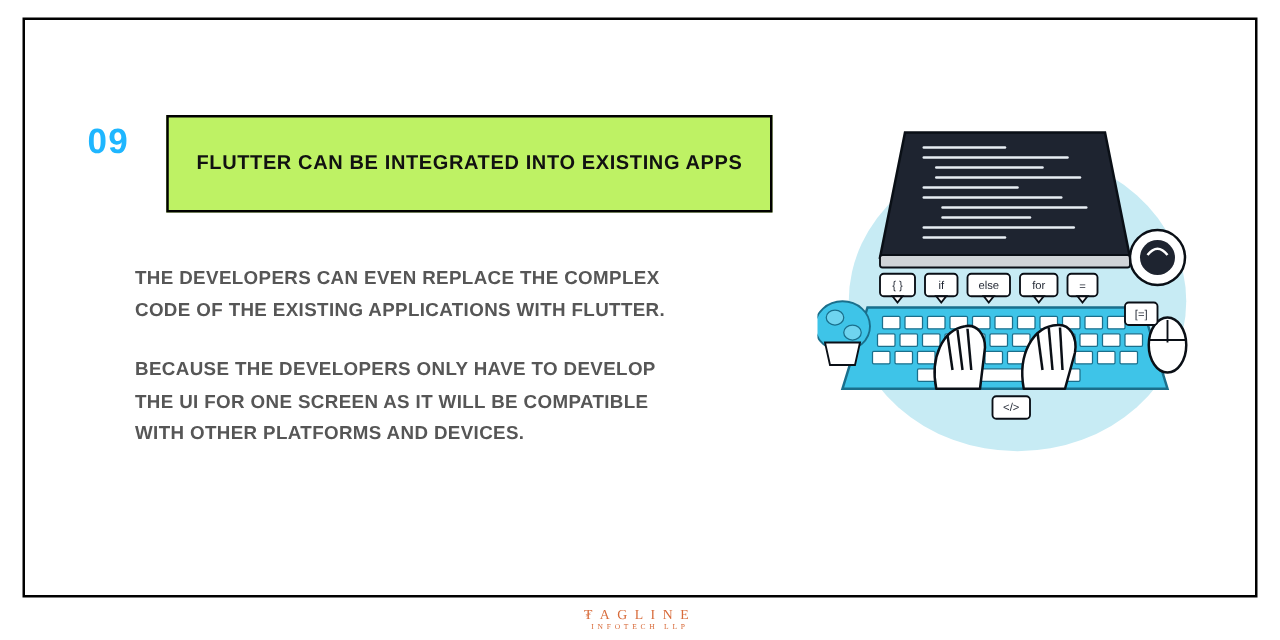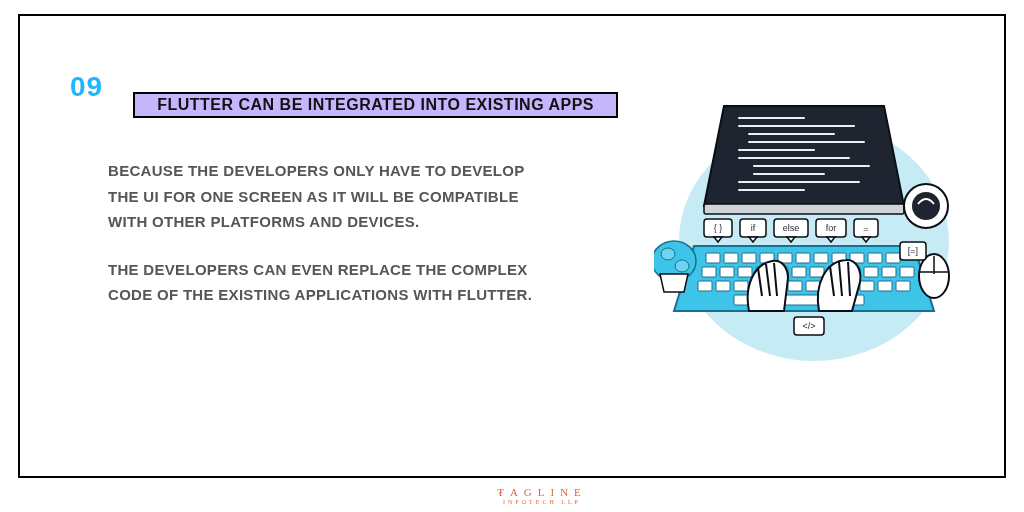--- a/index.html
+++ b/index.html
@@ -33,22 +33,22 @@
     }
     .number-badge {
       font-size: 28px;
       font-weight: 800;
       color: #1fb6ff;
       margin-right: 12px;
       letter-spacing: 1px;
     }
     .title-box {
       border: 2px solid #000;
-      background: #c4b5fd;
-      padding: 2px 22px;
+      background: #bef264;
+      padding: 28px 22px;
       font-size: 16px;
       font-weight: 700;
       letter-spacing: 0.5px;
       color: #111;
       margin-top: 36px;
     }
     .body-text {
       padding-left: 38px;
       max-width: 480px;
     }
@@ -71,41 +71,40 @@
       position: absolute;
       bottom: 6px;
       left: 50%;
       transform: translateX(-50%);
       text-align: center;
       font-family: Georgia, serif;
       color: #d86b3a;
       letter-spacing: 6px;
       font-size: 11px;
       line-height: 1.2;
-      margin-left: 30px;
     }
     .logo-footer .sub {
       font-size: 6px;
       letter-spacing: 3px;
       display: block;
     }
   </style>
 </head>
 <body>
 
 <div class="outer-frame">
   <div class="content-row">
     <div class="left-col">
       <div class="heading-row">
         <span class="number-badge">09</span>
         <div class="title-box">FLUTTER CAN BE INTEGRATED INTO EXISTING APPS</div>
       </div>
       <div class="body-text">
+        <p>THE DEVELOPERS CAN EVEN REPLACE THE COMPLEX CODE OF THE EXISTING APPLICATIONS WITH FLUTTER.</p>
         <p>BECAUSE THE DEVELOPERS ONLY HAVE TO DEVELOP THE UI FOR ONE SCREEN AS IT WILL BE COMPATIBLE WITH OTHER PLATFORMS AND DEVICES.</p>
-        <p>THE DEVELOPERS CAN EVEN REPLACE THE COMPLEX CODE OF THE EXISTING APPLICATIONS WITH FLUTTER.</p>
       </div>
     </div>
 
     <div class="illo">
       <svg viewBox="0 0 300 280" width="300" height="280">
 
         <ellipse cx="160" cy="155" rx="135" ry="120" fill="#c7ebf4"></ellipse>
 
         <g>
           <path d="M70 20 L230 20 L250 120 L50 120 Z" fill="#1e2430" stroke="#0a0f16" stroke-width="2"></path>

